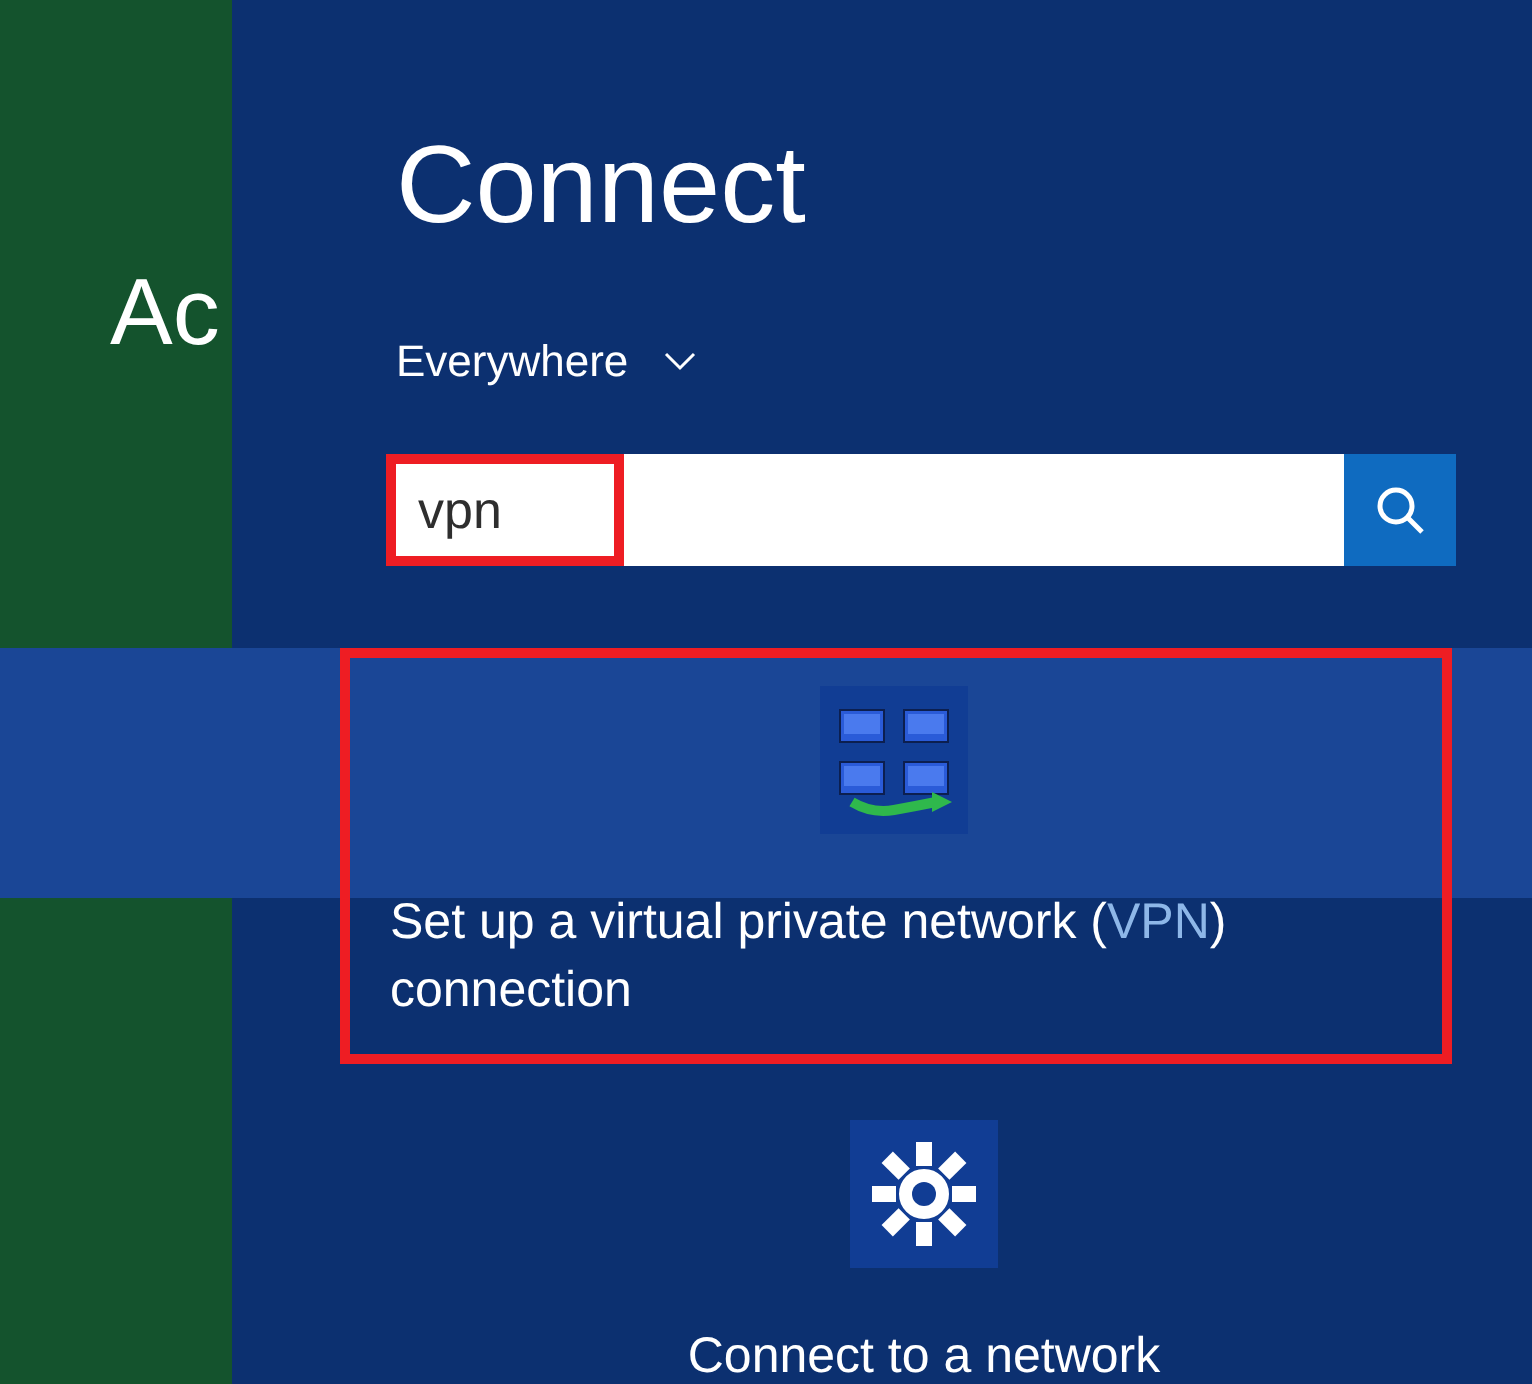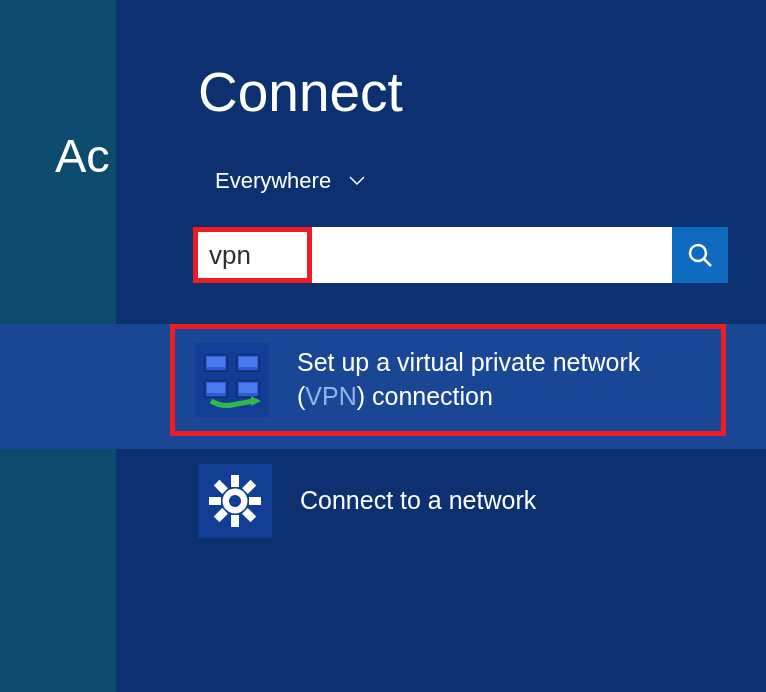--- a/index.html
+++ b/index.html
@@ -14,21 +14,21 @@
       font-family: 'Segoe UI', Tahoma, sans-serif;
       position: relative;
       overflow: hidden;
     }
     .left-panel {
       position: absolute;
       left: 0;
       top: 0;
       width: 116px;
       height: 100%;
-      background: #0c4a6e;
+      background: #14532d;
     }
     .left-text {
       position: absolute;
       left: 55px;
       top: 128px;
       color: #ffffff;
       font-size: 47px;
       font-weight: 300;
     }
     .search-panel {
@@ -48,21 +48,20 @@
       font-weight: 300;
     }
     .scope-row {
       position: absolute;
       left: 82px;
       top: 168px;
       display: flex;
       align-items: center;
       gap: 18px;
       cursor: pointer;
-      margin-left: 17px;
     }
     .scope-label {
       color: #ffffff;
       font-size: 22px;
       font-weight: 400;
     }
     .chevron {
       width: 16px;
       height: 10px;
     }
@@ -120,20 +119,21 @@
       background: #1a4696;
       z-index: 0;
     }
     .result-item {
       position: relative;
       display: flex;
       align-items: center;
       padding: 18px 40px 18px 78px;
       gap: 28px;
       cursor: pointer;
+      flex-direction: column;
     }
     .result-item.selected {
       border: 5px solid #ee1d23;
       margin: 0 40px 10px 54px;
       padding: 14px 22px 14px 20px;
       z-index: 2;
     }
     .result-item.normal {
       padding-left: 82px;
       z-index: 2;

